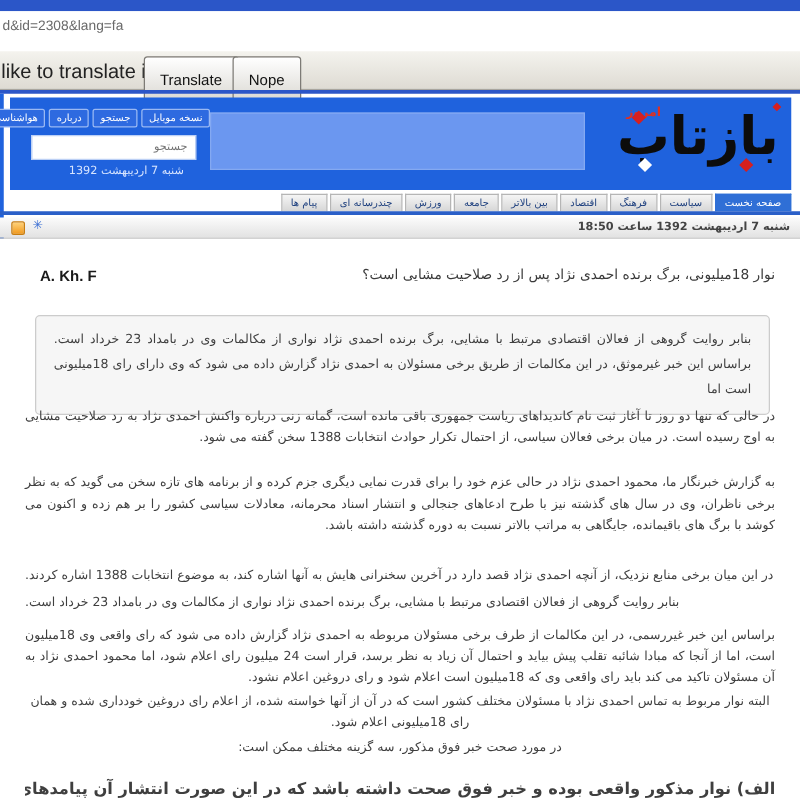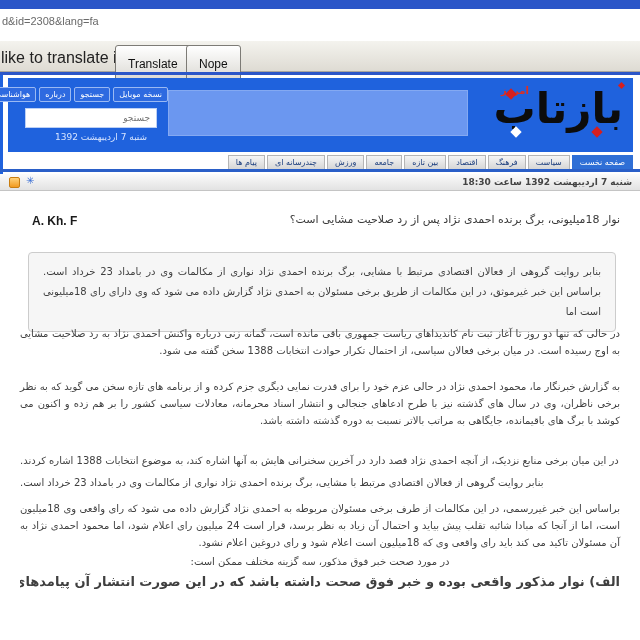--- a/index.html
+++ b/index.html
@@ -123,38 +123,39 @@
     <i class="dia red" id="d3"></i>
     <i class="dia white" id="d4"></i>
   </div>
 </div>
 
 <div id="nav">
     <span class="tab active">صفحه نخست</span>
     <span class="tab">سیاست</span>
     <span class="tab">فرهنگ</span>
     <span class="tab">اقتصاد</span>
-    <span class="tab">بین تازه</span>
+    <span class="tab">بین بالاتر</span>
     <span class="tab">جامعه</span>
     <span class="tab">ورزش</span>
     <span class="tab">چندرسانه ای</span>
     <span class="tab">پیام ها</span>
   </div>
 <div id="navline"></div>
 
 <div id="graybar">
   <span id="icon-page"></span>
   <span id="icon-star">✳</span>
-  <span id="graybar-datetime">شنبه 7 اردیبهشت 1392 ساعت 18:30</span>
+  <span id="graybar-datetime">شنبه 7 اردیبهشت 1392 ساعت 18:50</span>
 </div>
 
 <div id="author">A. Kh. F</div>
 <div id="headline">نوار 18میلیونی، برگ برنده احمدی نژاد پس از رد صلاحیت مشایی است؟</div>
 <div id="leadbox">بنابر روایت گروهی از فعالان اقتصادی مرتبط با مشایی، برگ برنده احمدی نژاد نواری از مکالمات وی در بامداد 23 خرداد است. براساس این خبر غیرموثق، در این مکالمات از طریق برخی مسئولان به احمدی نژاد گزارش داده می شود که وی دارای رای 18میلیونی است اما</div>
 <div id="paras">
     <p class="justify">در حالی که تنها دو روز تا آغاز ثبت نام کاندیداهای ریاست جمهوری باقی مانده است، گمانه زنی درباره واکنش احمدی نژاد به رد صلاحیت مشایی به اوج رسیده است. در میان برخی فعالان سیاسی، از احتمال تکرار حوادث انتخابات 1388 سخن گفته می شود.</p>
     <p class="justify">به گزارش خبرنگار ما، محمود احمدی نژاد در حالی عزم خود را برای قدرت نمایی دیگری جزم کرده و از برنامه های تازه سخن می گوید که به نظر برخی ناظران، وی در سال های گذشته نیز با طرح ادعاهای جنجالی و انتشار اسناد محرمانه، معادلات سیاسی کشور را بر هم زده و اکنون می کوشد با برگ های باقیمانده، جایگاهی به مراتب بالاتر نسبت به دوره گذشته داشته باشد.</p>
     <p class="right">در این میان برخی منابع نزدیک، از آنچه احمدی نژاد قصد دارد در آخرین سخنرانی هایش به آنها اشاره کند، به موضوع انتخابات 1388 اشاره کردند.</p>
     <p class="right">بنابر روایت گروهی از فعالان اقتصادی مرتبط با مشایی، برگ برنده احمدی نژاد نواری از مکالمات وی در بامداد 23 خرداد است.</p>
     <p class="justify">براساس این خبر غیررسمی، در این مکالمات از طرف برخی مسئولان مربوطه به احمدی نژاد گزارش داده می شود که رای واقعی وی 18میلیون است، اما از آنجا که مبادا شائبه تقلب پیش بیاید و احتمال آن زیاد به نظر برسد، قرار است 24 میلیون رای اعلام شود، اما محمود احمدی نژاد به آن مسئولان تاکید می کند باید رای واقعی وی که 18میلیون است اعلام شود و رای دروغین اعلام نشود.</p>
+    <p class="center">البته نوار مربوط به تماس احمدی نژاد با مسئولان مختلف کشور است که در آن از آنها خواسته شده، از اعلام رای دروغین خودداری شده و همان رای 18میلیونی اعلام شود.</p>
     <p class="center">در مورد صحت خبر فوق مذکور، سه گزینه مختلف ممکن است:</p>
     <p class="bold-clipped">الف) نوار مذکور واقعی بوده و خبر فوق صحت داشته باشد که در این صورت انتشار آن پیامدهای گسترده ای در فضای سیاسی کشور خواهد داشت</p>
   </div>
 
 </body></html>

